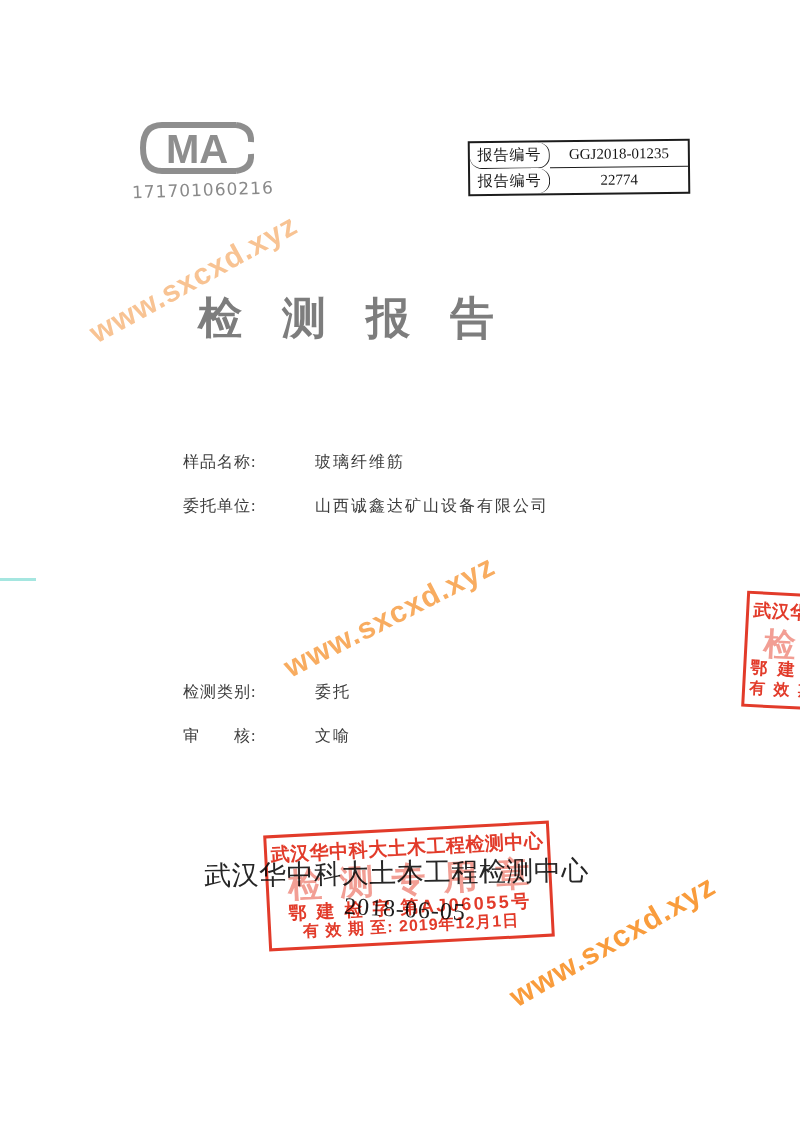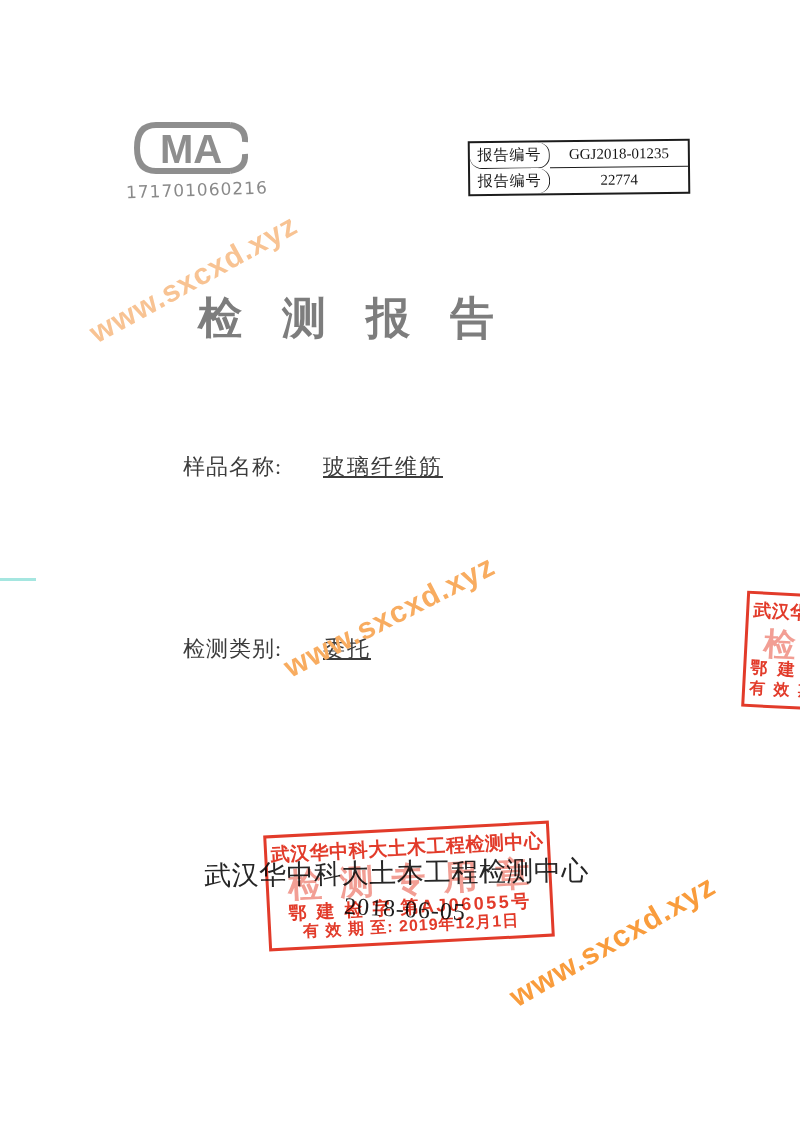--- a/index.html
+++ b/index.html
@@ -2,21 +2,21 @@
 <html><head>
 <meta charset="utf-8">
 <style>
   html,body{margin:0;padding:0;background:#ffffff;}
   .page{
     position:relative;width:800px;height:1131px;margin:0 auto;
     background:#ffffff;overflow:hidden;
     font-family:"Liberation Serif","DejaVu Serif",serif;color:#2e2e2e;
   }
   
-  .cma{position:absolute;left:126px;top:118px;width:130px;text-align:center;}
+  .cma{position:absolute;left:132px;top:118px;width:130px;text-align:center;}
   .cma svg{display:block;margin:0 auto;}
   .cma-number{
     margin-top:2px;font-family:"DejaVu Sans","Liberation Sans",sans-serif;
     font-size:17px;color:#8a8a8a;letter-spacing:1px;transform:rotate(-2deg);
   }
   
   .report-table{
     position:absolute;left:468px;top:140px;width:218px;
     border:2px solid #1c1c1c;transform:rotate(-0.6deg);
     display:grid;grid-template-columns:80px 1fr;
@@ -28,26 +28,26 @@
   .report-table .c-label{border-right:1.5px solid #1c1c1c;letter-spacing:1px;border-radius:12px;}
   .report-table .r1{border-bottom:1.5px solid #1c1c1c;}
   
   .doc-title{
     position:absolute;left:198px;top:294px;
     font-family:"Liberation Sans","DejaVu Sans",sans-serif;
     font-weight:bold;font-size:44px;color:#7d7d7d;
     letter-spacing:40px;white-space:nowrap;line-height:1.1;
   }
   
-  .fields{position:absolute;left:183px;font-size:22px;color:#3c3c3c;}
+  .fields{position:absolute;left:183px;font-size:16px;color:#3c3c3c;}
   .fields-a{top:452px;}
-  .fields-b{top:634px;}
+  .fields-b{top:682px;}
   .field-row{display:flex;height:44px;align-items:flex-start;white-space:nowrap;}
   .field-label{display:inline-block;width:118px;letter-spacing:1px;}
-  .field-value{display:inline-block;margin-left:22px;letter-spacing:2px;text-decoration:underline;}
+  .field-value{display:inline-block;margin-left:14px;letter-spacing:2px;}
   
   .center-org{
     position:absolute;left:204px;top:855px;font-size:27px;color:#262626;
     letter-spacing:0.5px;white-space:nowrap;transform:rotate(-0.8deg);
   }
   .approve-date{
     position:absolute;left:344px;top:896px;font-size:24px;color:#1f1f1f;
     letter-spacing:1px;transform:rotate(3deg);white-space:nowrap;
   }
   
@@ -104,26 +104,34 @@
     <div class="cell">22774</div>
   </div>
 
   <div class="doc-title">检测报告</div>
 
   <div class="fields fields-a">
     <div class="field-row">
       <span class="field-label">样品名称:</span>
       <span class="field-value">玻璃纤维筋</span>
     </div>
+    <div class="field-row">
+      <span class="field-label">委托单位:</span>
+      <span class="field-value">山西诚鑫达矿山设备有限公司</span>
+    </div>
   </div>
 
   <div class="fields fields-b">
     <div class="field-row">
       <span class="field-label">检测类别:</span>
       <span class="field-value">委托</span>
+    </div>
+    <div class="field-row">
+      <span class="field-label">审　　核:</span>
+      <span class="field-value">文喻</span>
     </div>
   </div>
 
   <div class="center-org">武汉华中科大土木工程检测中心</div>
   <div class="approve-date">2018-06-05</div>
 
   <div class="stamp stamp-main">
     <div class="stamp-line st1">武汉华中科大土木工程检测中心</div>
     <div class="stamp-line st2">检测专用章</div>
     <div class="stamp-line st3">鄂 建 检 字 第AJ06055号</div>

